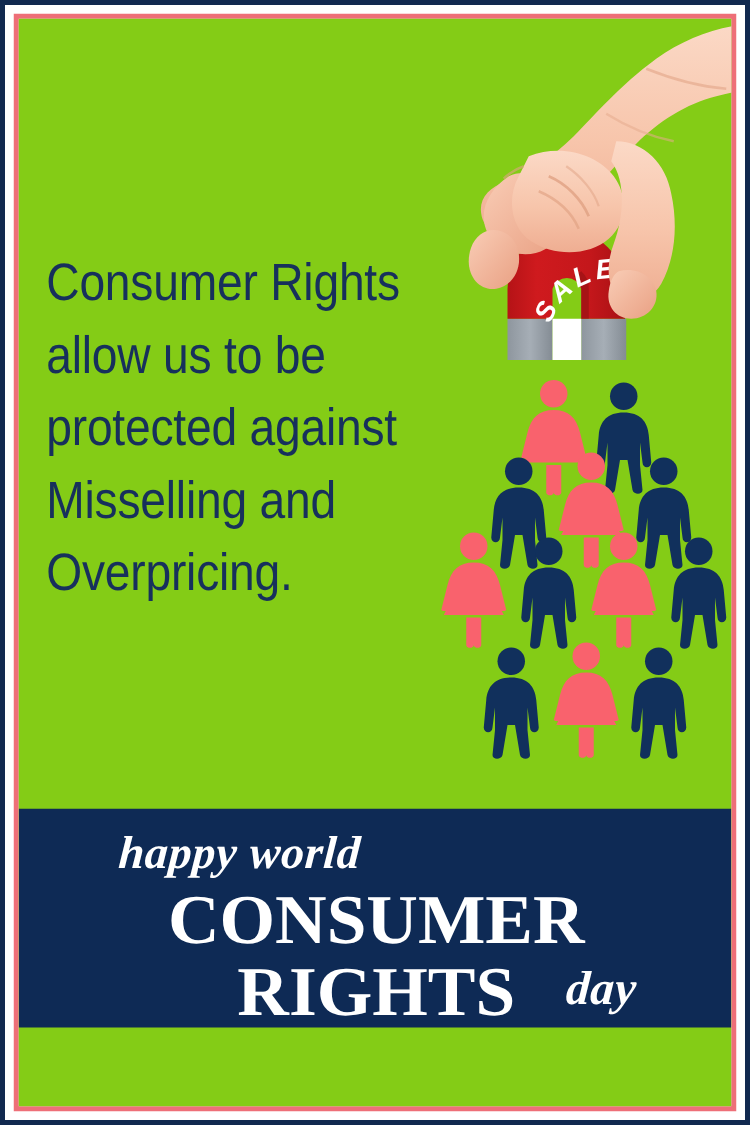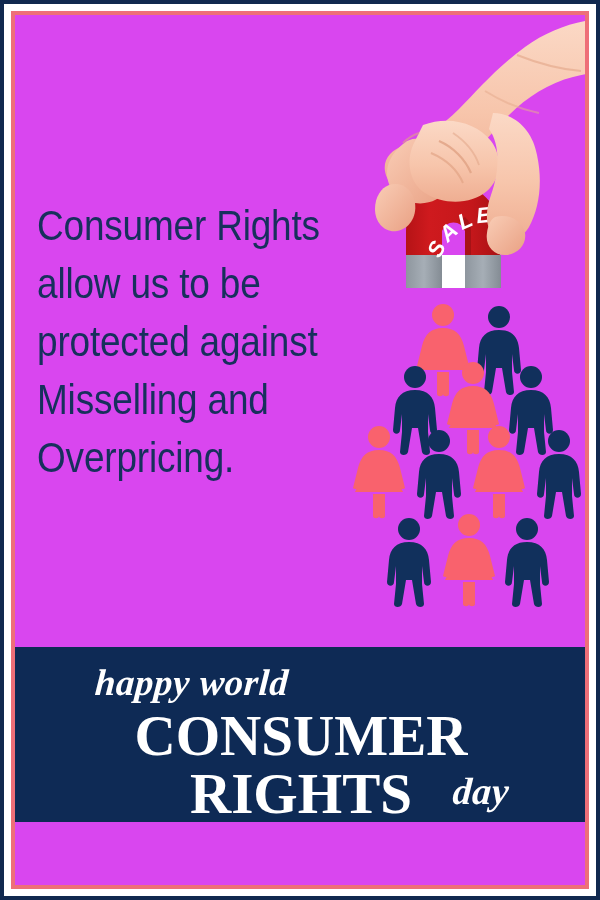--- a/index.html
+++ b/index.html
@@ -25,21 +25,21 @@
   .salmon-frame{
     position:absolute;
     left:11px;top:11px;right:11px;bottom:11px;
     border:4px solid #ee6f78;
     box-sizing:border-box;
     background:#ffffff;
   }
   .canvas{
     position:absolute;
     left:15px;top:15px;right:15px;bottom:15px;
-    background:#d946ef;
+    background:#84cc16;
     overflow:hidden;
   }
 
   
   .headline{
     position:absolute;
     left:22px;top:182px;
     width:345px;
     color:#17305c;
     font-family:"Liberation Sans Narrow","Liberation Sans",sans-serif;

